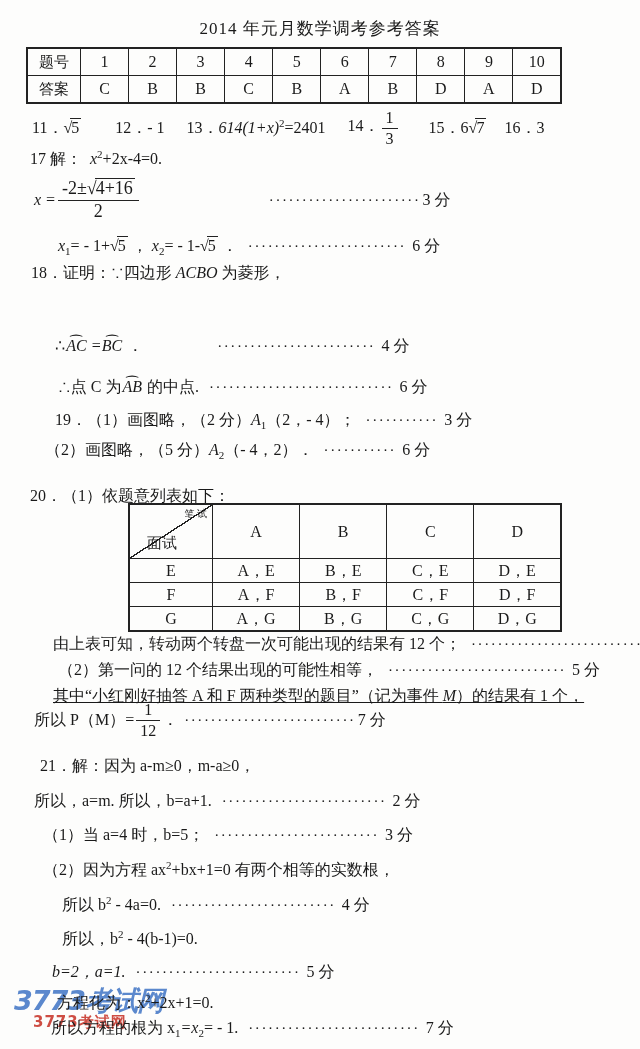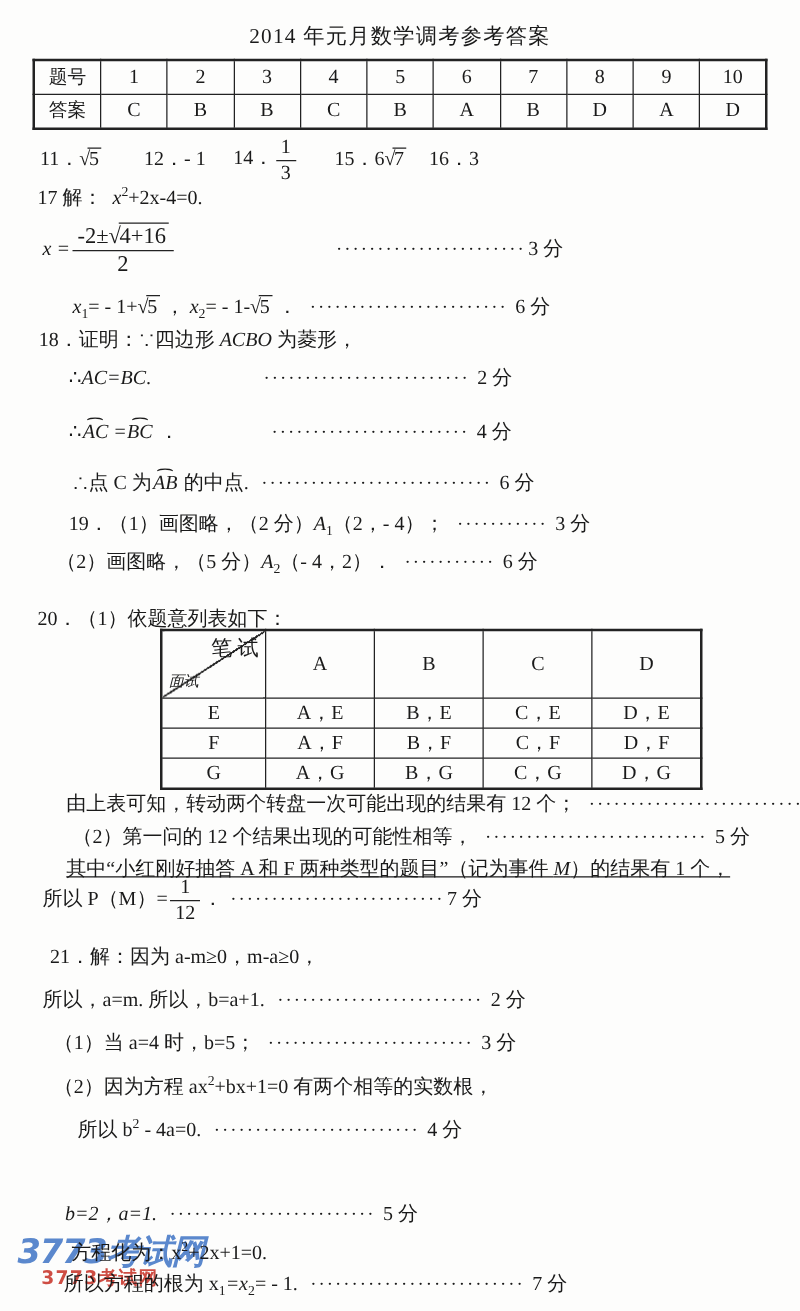--- a/index.html
+++ b/index.html
@@ -6,41 +6,41 @@
   .page {
     position:relative; width:640px; height:1049px; margin:0 auto;
     background:#fdfdfc; color:#1a1a1a; overflow:hidden;
     font-family:"Liberation Serif","DejaVu Serif",serif; font-size:16px;
   }
   .line { position:absolute; white-space:nowrap; z-index:2; line-height:1.25; }
   .flexline { display:flex; align-items:center; }
   .title { width:100%; text-align:center; font-size:17px; letter-spacing:1px; }
 
   
-  table.anskey { border-collapse:collapse; table-layout:fixed; width:588px; }
+  table.anskey { border-collapse:collapse; table-layout:fixed; width:536px; }
   table.anskey td {
     border:1px solid #222; text-align:center; height:26px; font-size:16px; padding:0;
   }
   table.anskey { border:2px solid #222; }
   table.anskey td.hd { width:52px; font-size:15px; }
 
   
   table.grid { border-collapse:collapse; table-layout:fixed; width:434px; border:2px solid #222; }
   table.grid td { border:1px solid #222; text-align:center; padding:0; font-size:16px; }
   table.grid td.rowhd { width:82px; }
   table.grid tr.head td { height:53px; }
   table.grid tr.data td { height:23px; }
   td.corner {
     position:relative;
     background-image:linear-gradient(to bottom right,
       transparent calc(50% - 0.7px), #222 calc(50% - 0.7px),
       #222 calc(50% + 0.7px), transparent calc(50% + 0.7px));
   }
-  .corner-top { position:absolute; top:3px; right:5px; font-size:17px; }
-  .corner-bottom { position:absolute; bottom:5px; left:5px; font-size:12px;font-style:italic; }
+  .corner-top { position:absolute; top:3px; right:5px; font-size:10px; }
+  .corner-bottom { position:absolute; bottom:5px; left:17px; font-size:15px; }
 
   
   .v { font-style:italic; }
   sup.sp { font-size:11px; vertical-align:super; line-height:0; }
   sub.sb { font-size:11px; vertical-align:sub; line-height:0; }
   .sqrt { display:inline-block; white-space:nowrap; line-height:1.1; }
   .sqrt .rs { display:inline-block; }
   .sqrt .rv { display:inline-block; border-top:1.4px solid #222; margin-left:-2px; padding:0 2px 0 1px; }
   .frac { display:inline-block; vertical-align:middle; text-align:center; line-height:1.2; margin:0 2px; }
   .frac .fn { display:block; padding:0 4px; }
@@ -99,20 +99,21 @@
         <td>A</td>
         <td>D</td>
       </tr>
     </tbody>
       </table>
   </div>
 
   <div class="line flexline" style="top:110px;left:32px;height:36px;">
     <span class="g" style="margin-right:34px;"><span>11．</span><span class="sqrt"><span class="rs">√</span><span class="rv">5</span></span></span>
     <span class="g" style="margin-right:22px;text-align:right;">12．- 1</span>
+    <span class="g" style="margin-right:22px;"><span>13．</span><span class="v">614(1+x)</span><sup class="sp">2</sup><span>=2401</span></span>
     <span class="g" style="margin-right:29px;"><span>14．</span><span class="frac"><span class="fn">1</span><span class="fd">3</span></span></span>
     <span class="g" style="margin-right:18px;"><span>15．</span><span>6</span><span class="sqrt"><span class="rs">√</span><span class="rv">7</span></span></span>
     <span class="g">16．3</span>
   </div>
 
   <div class="line" style="top:149px;left:30px;">
     <span>17 解：</span>&nbsp;
     <span class="v">x</span><sup class="sp">2</sup><span>+2x-4=0.</span>
   </div>
 
@@ -132,25 +133,20 @@
     <span class="v">x</span><sub class="sb">2</sub><span>= - 1-</span><span class="sqrt"><span class="rs">√</span><span class="rv">5</span></span>
     <span>．</span>
     <span class="dots">························</span>
     <span class="score">6 分</span>
   </div>
 
   <div class="line" style="top:263px;left:31px;">
     <span>18．证明：∵四边形 </span><span class="v">ACBO</span><span> 为菱形，</span>
   </div>
 
-  <div class="line" style="top:293px;left:55px;">
-    <span>∴</span><span class="v">AC=BC</span><span>.</span>
-    <span class="dots" style="margin-left:86px;">·························</span>
-    <span class="score">2 分</span>
-  </div>
 
   <div class="line" style="top:336px;left:55px;">
     <span>∴</span><span class="arcw"><span class="am">⌢</span><span>AC</span></span><span> =</span><span class="arcw"><span class="am">⌢</span><span>BC</span></span><span> ．</span>
     <span class="dots" style="margin-left:70px;">························</span>
     <span class="score">4 分</span>
   </div>
 
   <div class="line" style="top:377px;left:58px;">
     <span>∴点 C 为</span><span class="arcw"><span class="am">⌢</span><span>AB</span></span><span> 的中点.</span>
     <span class="dots">····························</span>
@@ -245,20 +241,23 @@
     <span class="score">3 分</span>
   </div>
   <div class="line" style="top:860px;left:43px;">
     <span>（2）因为方程 ax</span><sup class="sp">2</sup><span>+bx+1=0 有两个相等的实数根，</span>
   </div>
   <div class="line" style="top:895px;left:62px;">
     <span>所以 b</span><sup class="sp">2</sup><span> - 4a=0.</span>
     <span class="dots">·························</span>
     <span class="score">4 分</span>
   </div>
+  <div class="line" style="top:929px;left:62px;">
+    <span>所以，b</span><sup class="sp">2</sup><span> - 4(b-1)=0.</span>
+  </div>
   <div class="line" style="top:962px;left:52px;">
     <span class="v">b=2，a=1.</span>
     <span class="dots">·························</span>
     <span class="score">5 分</span>
   </div>
   <div class="line" style="top:993px;left:57px;">
     <span>方程化为：x</span><sup class="sp">2</sup><span>+2x+1=0.</span>
   </div>
   <div class="line" style="top:1018px;left:51px;">
     <span>所以方程的根为 x</span><sub class="sb">1</sub><span class="v">=x</span><sub class="sb">2</sub><span>= - 1.</span>

